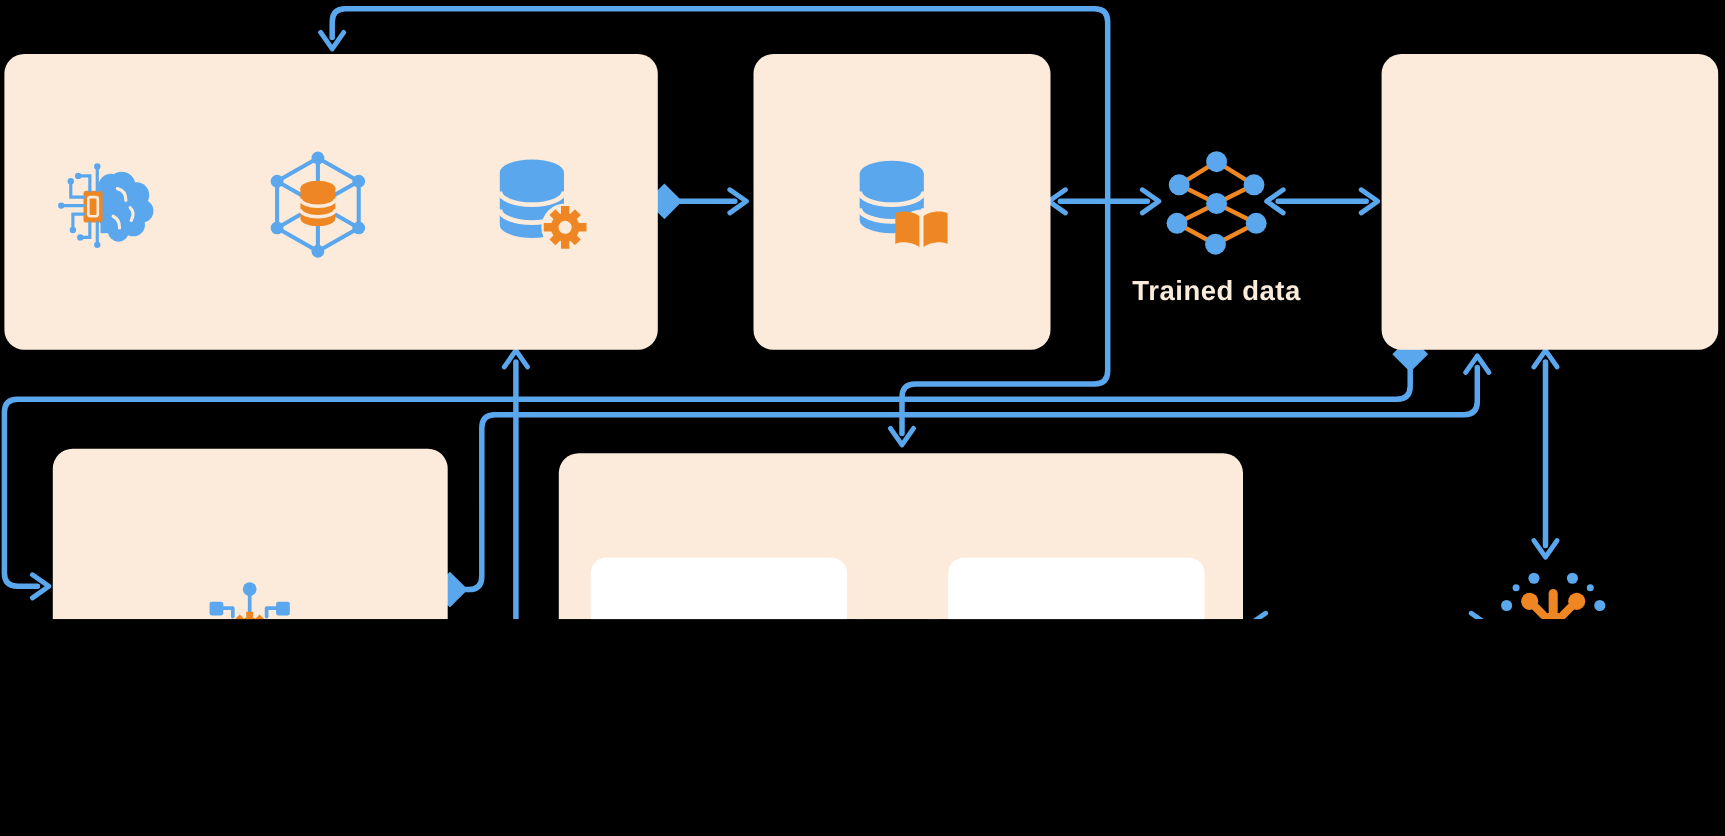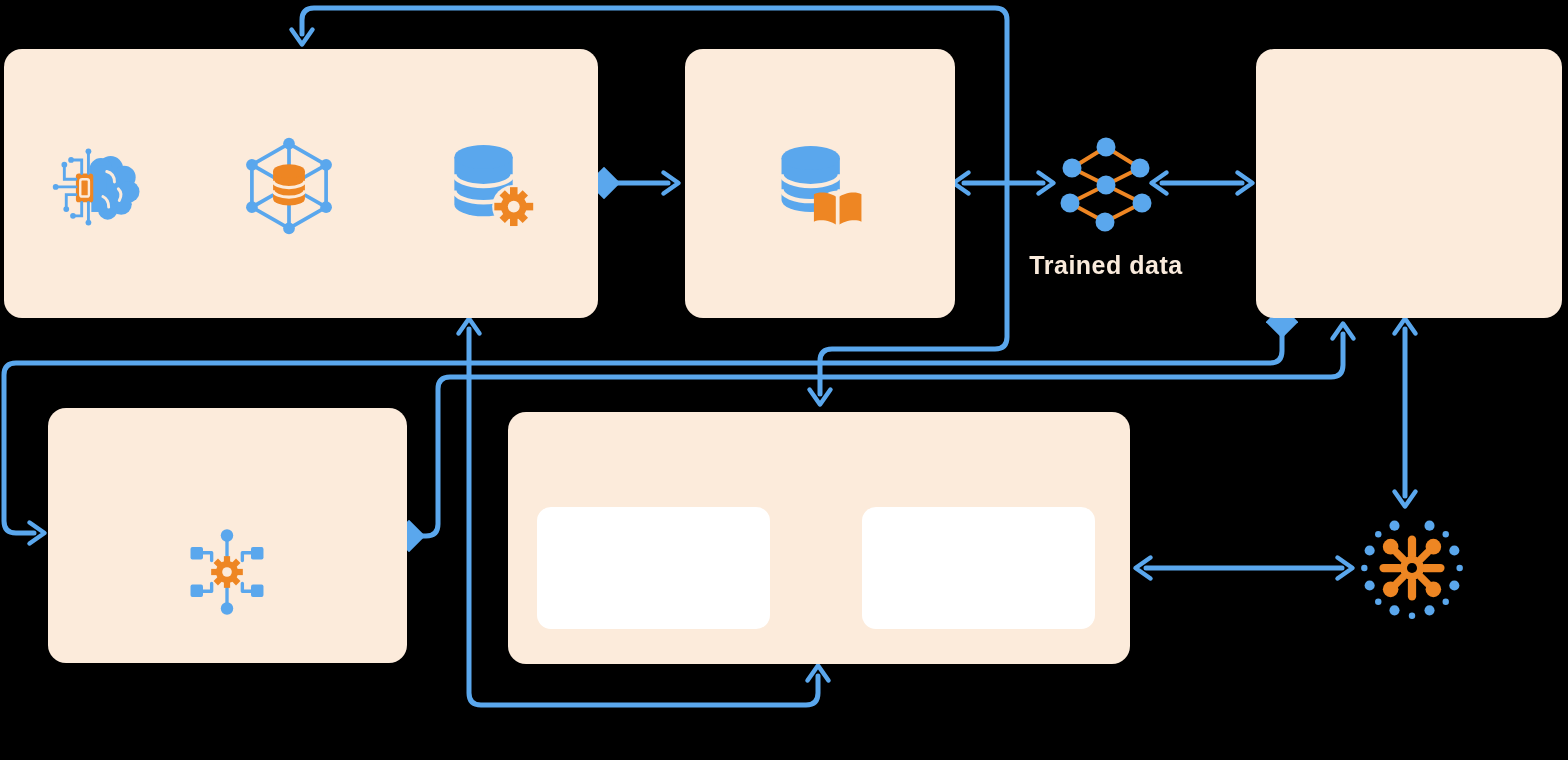--- a/index.html
+++ b/index.html
@@ -1,16 +1,16 @@
 <!DOCTYPE html>
 <html style="--box-fill: #FCEBDB; --inner-box-fill: #FFFFFF; --accent-blue: #5AA7ED; --accent-orange: #EE8623; --label-text: #FAEBDC;"><head>
 <meta charset="utf-8">
 <style>
   html,body{margin:0;padding:0;background:#000;}
-  #canvas{position:relative;width:1568px;height:760px;background:#000;overflow:hidden;
+  #canvas{position:relative;width:1568px;height:563px;background:#000;overflow:hidden;
           font-family:"Liberation Sans",sans-serif;}
   .node{position:absolute;background:var(--box-fill,#FCEBDB);border-radius:18px;}
   .inner{position:absolute;background:var(--inner-box-fill,#fff);border-radius:14px;}
   .icon{position:absolute;display:block;}
   #connectors{position:absolute;left:0;top:0;width:1568px;height:760px;}
   .conn{stroke:var(--accent-blue,#5AA7ED);fill:none;stroke-width:5;stroke-linecap:round;}
   .f-b{fill:var(--accent-blue,#5AA7ED);} .f-o{fill:var(--accent-orange,#EE8623);}
   .f-c{fill:var(--box-fill,#FCEBDB);} .f-k{fill:#000;}
   .s-b{stroke:var(--accent-blue,#5AA7ED);fill:none;}
   .s-o{stroke:var(--accent-orange,#EE8623);fill:none;}

